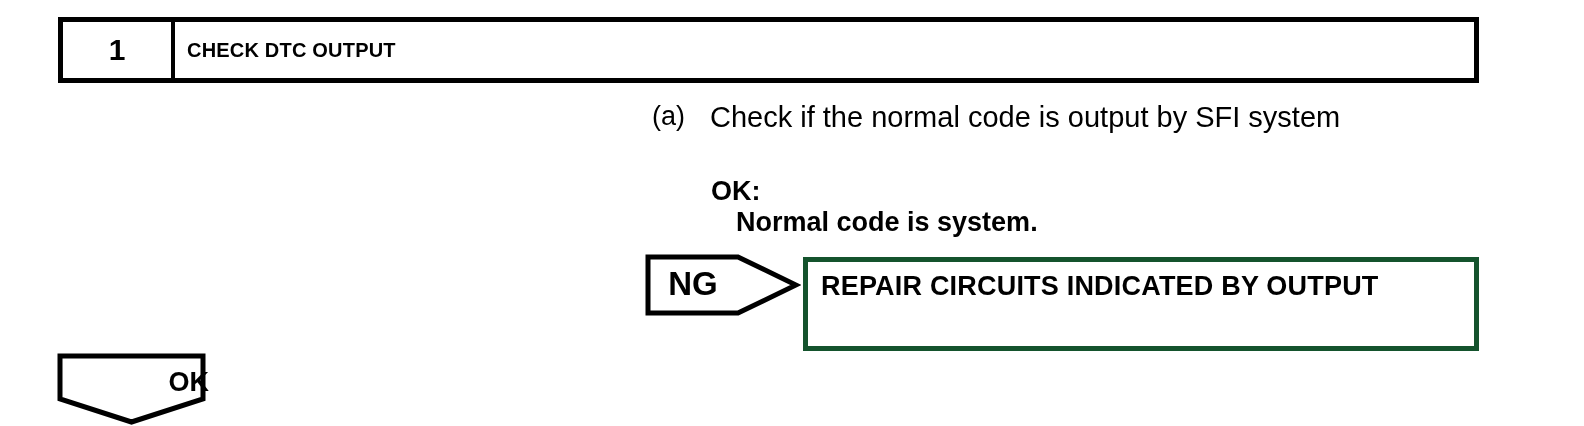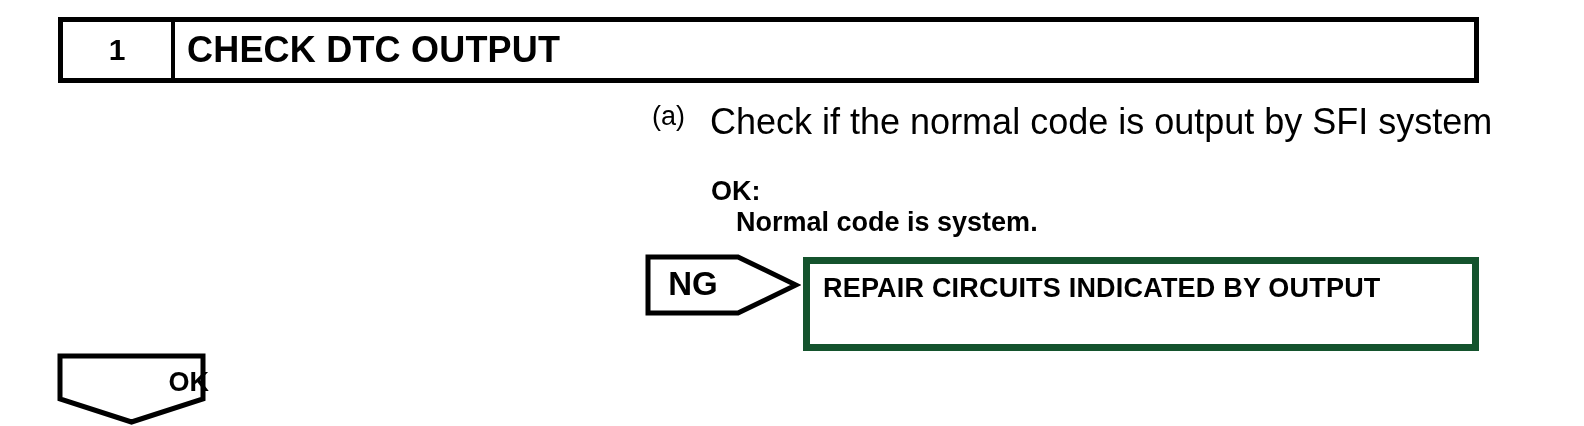--- a/index.html
+++ b/index.html
@@ -38,37 +38,37 @@
     justify-content: center;
     font-weight: bold;
     font-size: 30px;
   }
   .step-title-cell {
     flex: 1;
     display: flex;
     align-items: center;
     padding-left: 12px;
     font-weight: bold;
-    font-size: 36px;
+    font-size: 20px;
     letter-spacing: 0.2px;
   }
 
   
   .instr-marker {
     position: absolute;
     left: 652px;
     top: 101px;
     font-size: 27px;
     font-weight: normal;
   }
   .instr-text {
     position: absolute;
     left: 710px;
     top: 101px;
-    font-size: 36px;
+    font-size: 29px;
     font-weight: normal;
   }
 
   
   .ok-criteria-label {
     position: absolute;
     left: 711px;
     top: 176px;
     font-size: 27px;
     font-weight: bold;
@@ -107,21 +107,21 @@
     font-weight: bold;
   }
 
   
   .ng-box {
     position: absolute;
     left: 803px;
     top: 257px;
     width: 676px;
     height: 94px;
-    border: 7px solid #14532d;
+    border: 5px solid #14532d;
     box-sizing: border-box;
     background: #ffffff;
     padding: 8px 0 0 13px;
     font-size: 27px;
     font-weight: bold;
     line-height: 33px;
     letter-spacing: 0.2px;
   }
 
   

